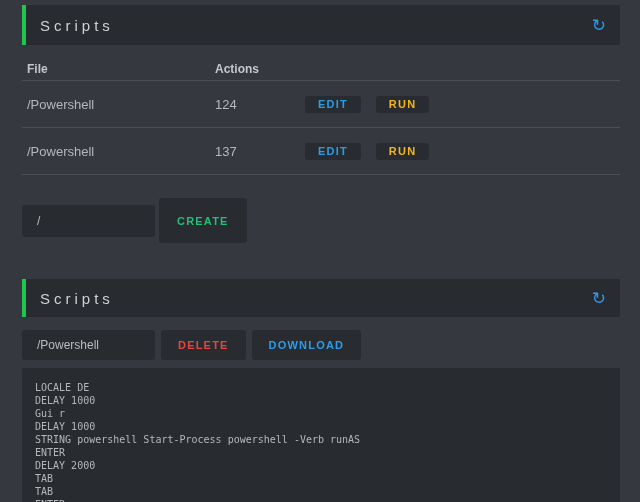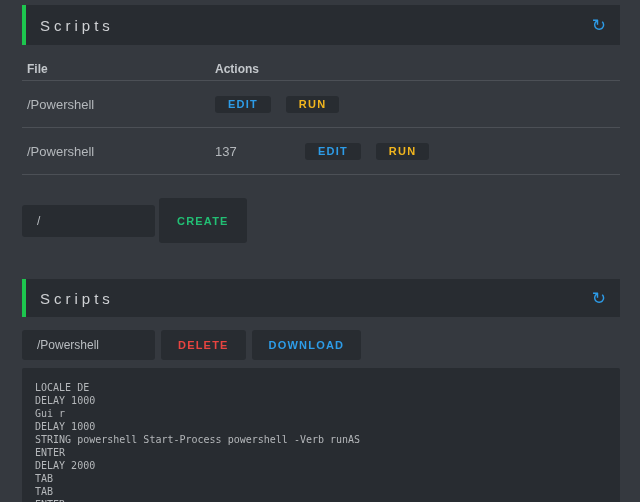--- a/index.html
+++ b/index.html
@@ -98,20 +98,21 @@
     <span class="refresh">↻</span>
   </div>
 
   <div class="tbl-header">
     <span class="col-file">File</span>
     <span class="col-actions">Actions</span>
   </div>
 
   <div class="tbl-row">
     <span class="col-file">/Powershell</span>
+    <span class="col-byte">124</span>
     <span class="col-actions">
       <button class="btn btn-blue">EDIT</button>
       <button class="btn btn-yellow">RUN</button>
     </span>
   </div>
 
   <div class="tbl-row">
     <span class="col-file">/Powershell</span>
     <span class="col-byte">137</span>
     <span class="col-actions">

